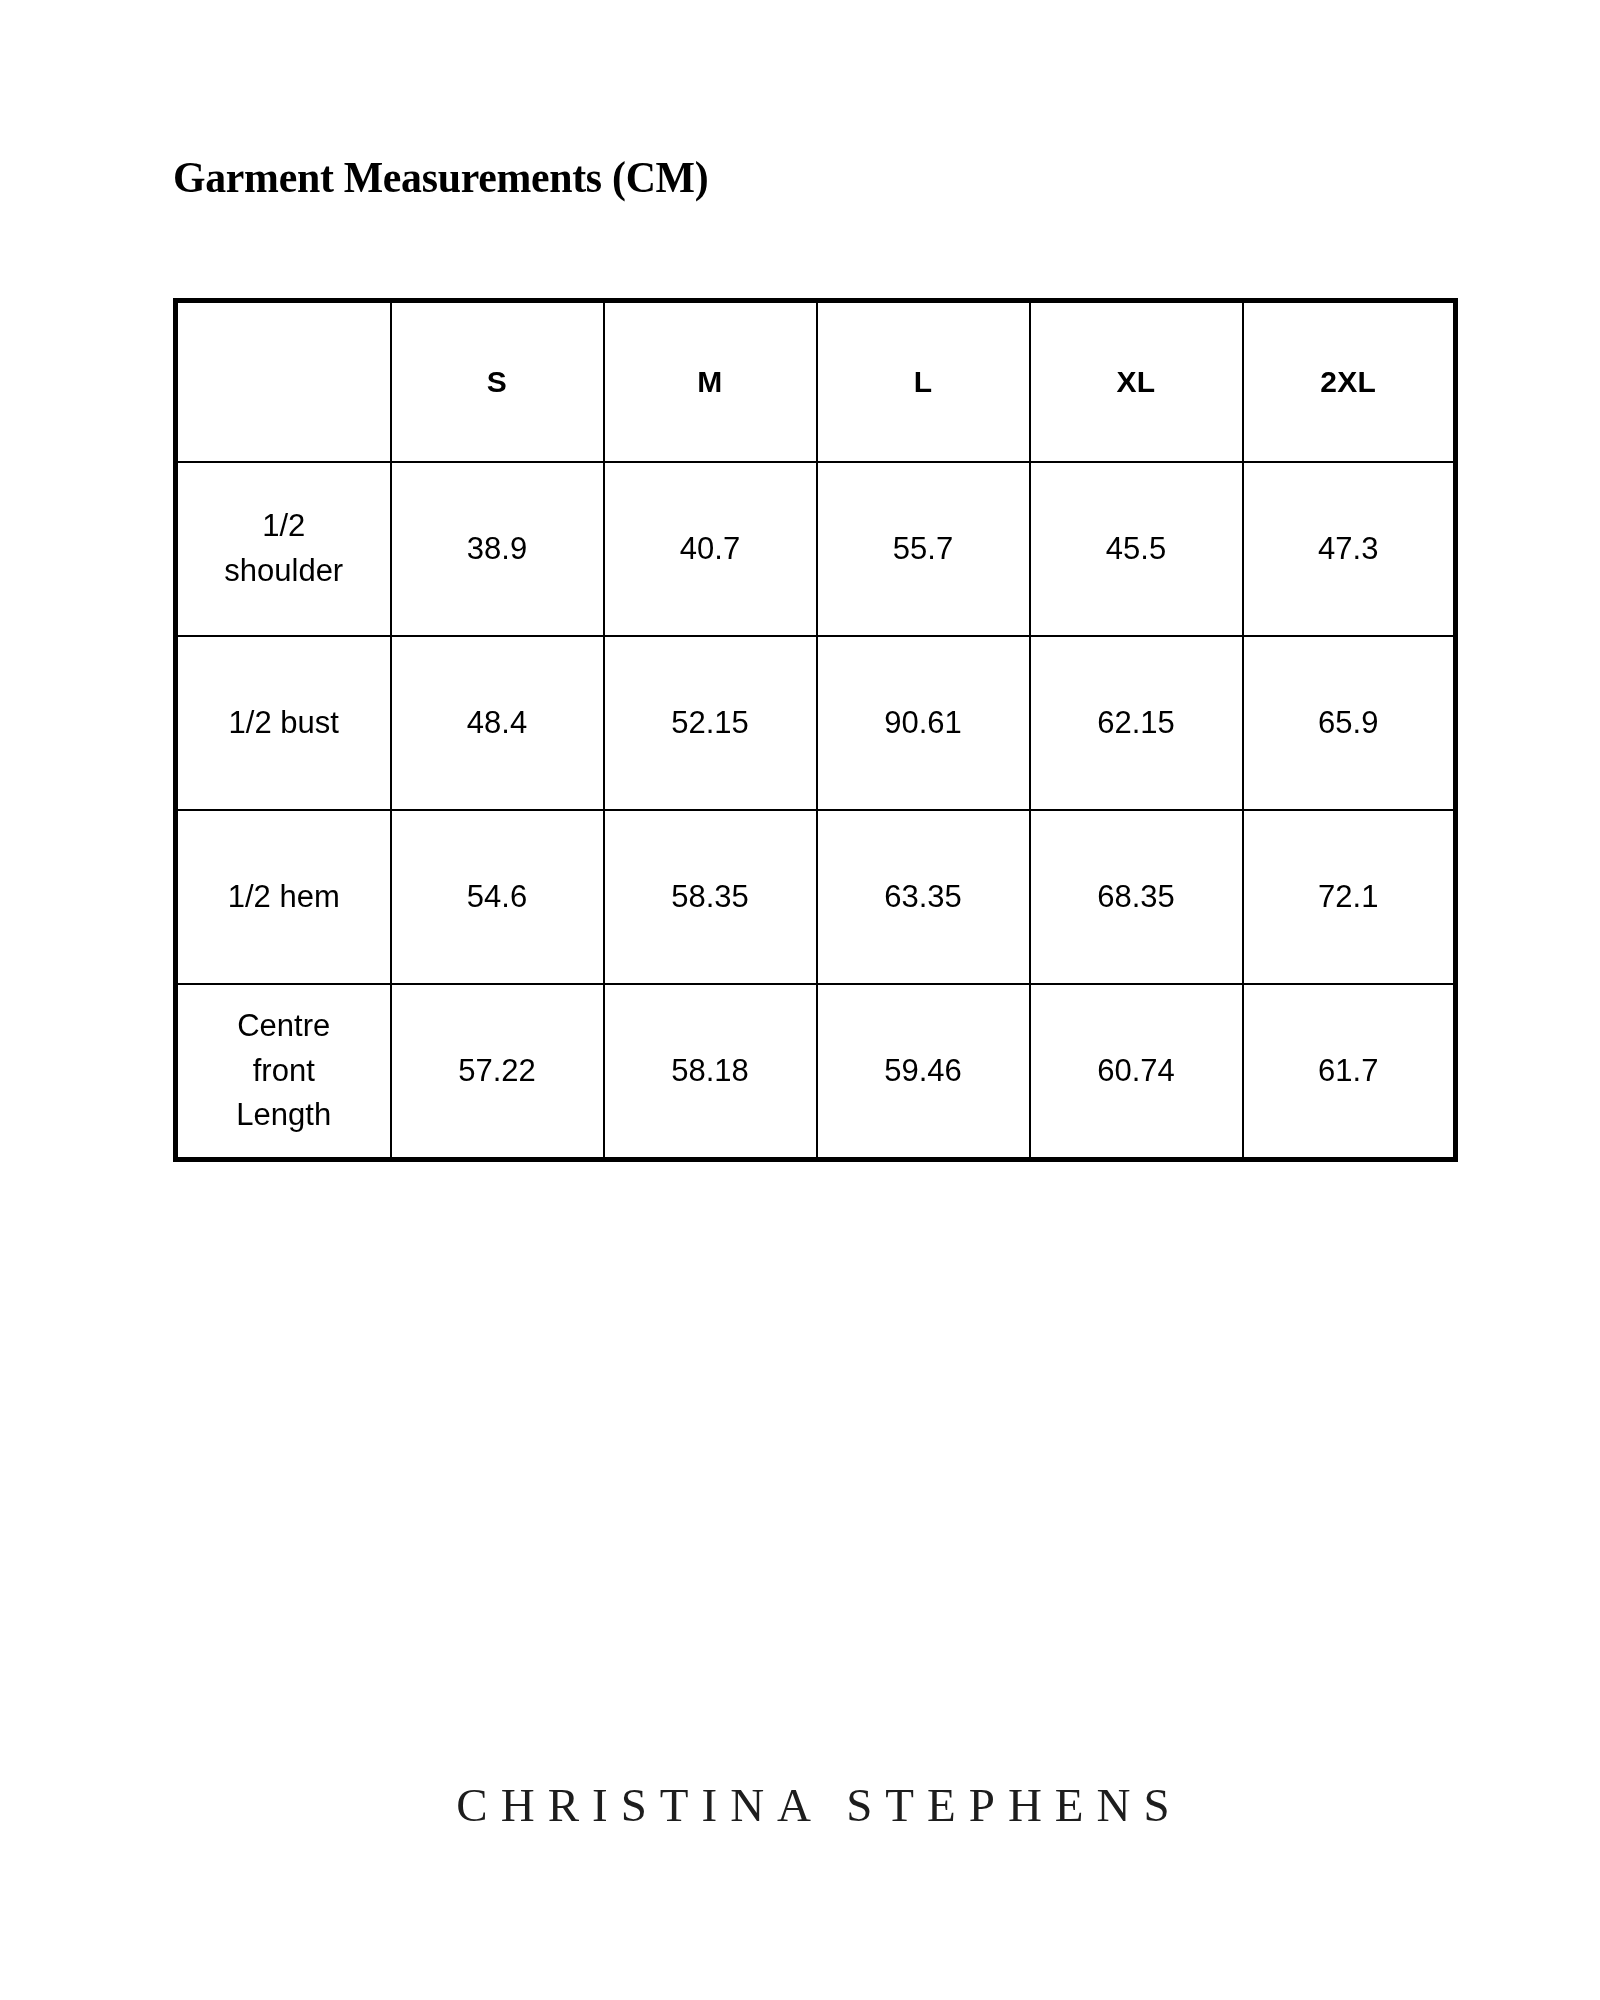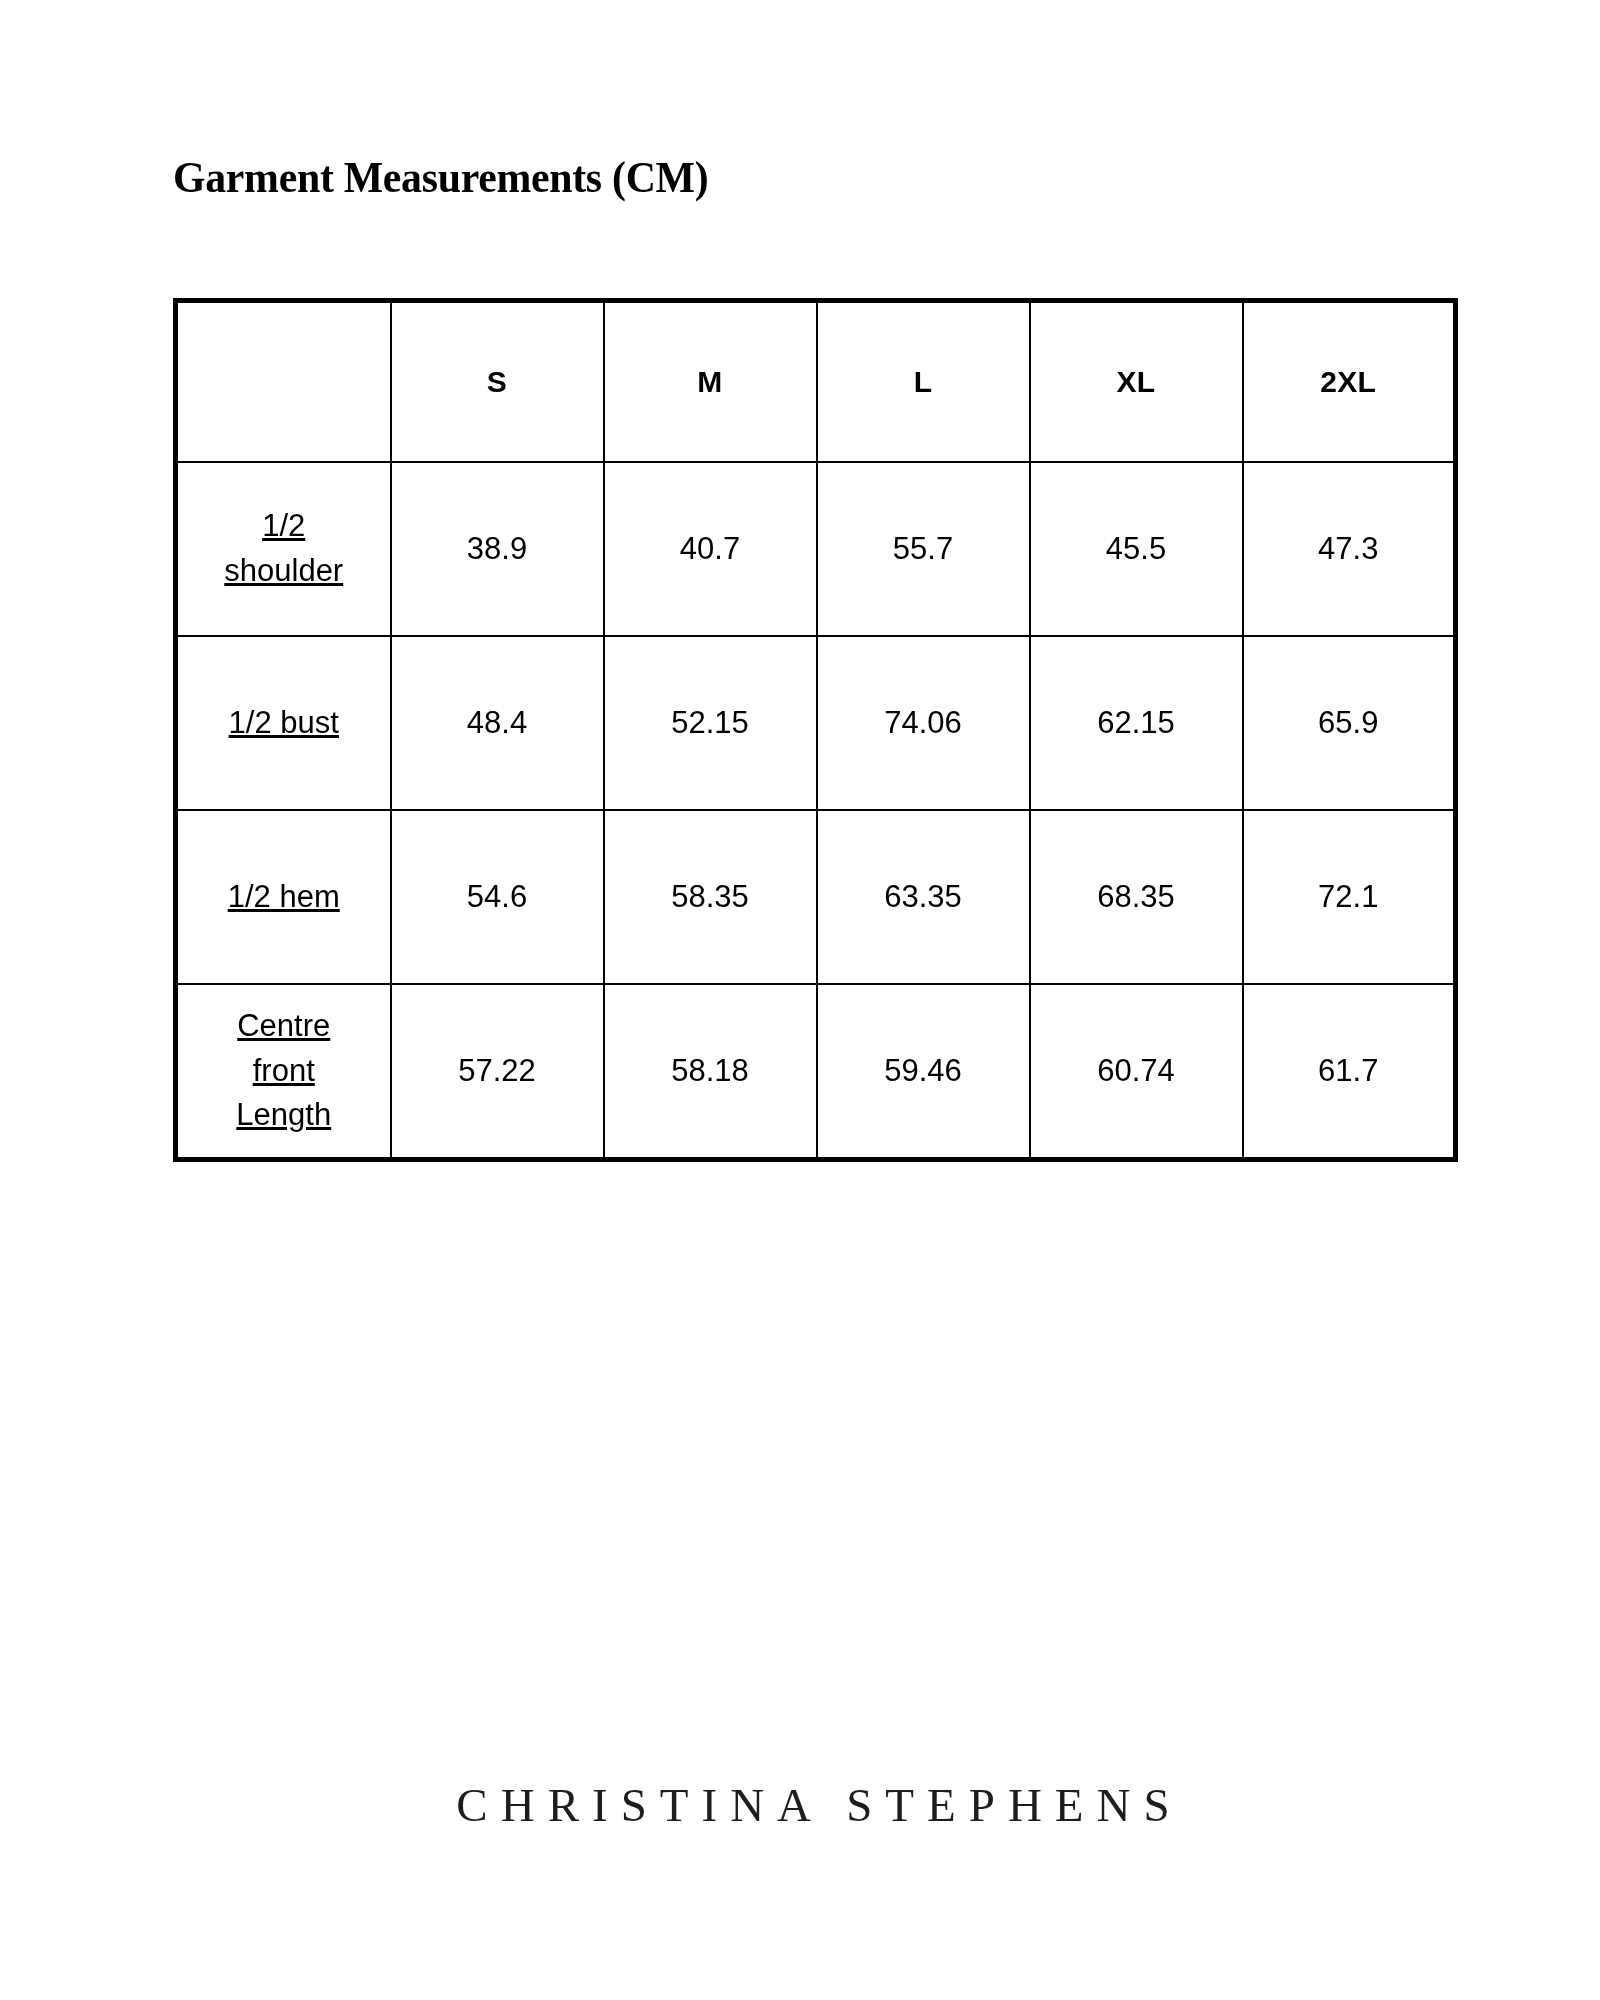--- a/index.html
+++ b/index.html
@@ -76,21 +76,20 @@
 
   table.size-table tbody td {
     height: 172px;
     font-size: 31px;
     font-weight: normal;
     line-height: 1.45;
   }
   table.size-table tbody td.row-label {
     font-size: 31px;
     line-height: 1.45;
-    text-decoration: underline;
   }
 
   
   .brand-footer {
     position: absolute;
     left: 0;
     top: 1778px;
     width: 1600px;
     text-align: center;
     font-family: "Liberation Serif", "DejaVu Serif", serif;
@@ -135,21 +134,21 @@
           <td>38.9</td>
           <td>40.7</td>
           <td>55.7</td>
           <td>45.5</td>
           <td>47.3</td>
         </tr>
         <tr>
           <td class="row-label">1/2 bust</td>
           <td>48.4</td>
           <td>52.15</td>
-          <td>74.06</td>
+          <td>90.61</td>
           <td>62.15</td>
           <td>65.9</td>
         </tr>
         <tr>
           <td class="row-label">1/2 hem</td>
           <td>54.6</td>
           <td>58.35</td>
           <td>63.35</td>
           <td>68.35</td>
           <td>72.1</td>

